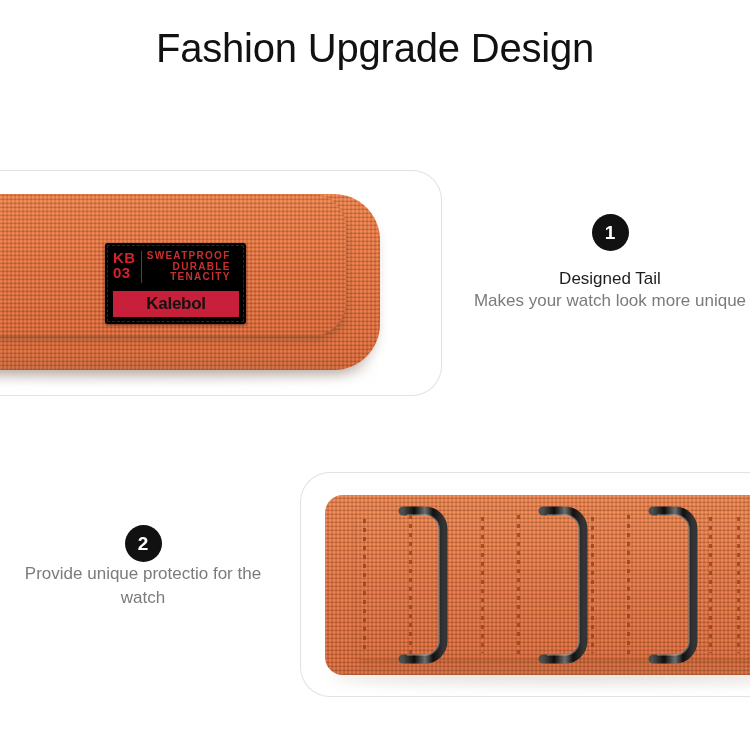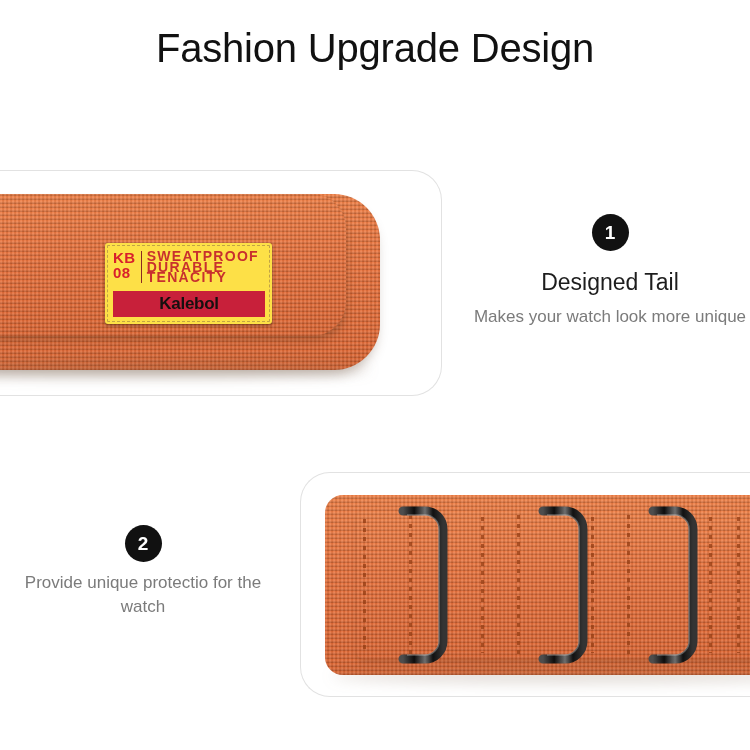--- a/index.html
+++ b/index.html
@@ -73,37 +73,37 @@
   
   .strap-front{
     left:-60px; top:23px; width:466px; height:142px;
     border-radius:0 34px 34px 0;
     box-shadow:2px 6px 10px -3px rgba(90,55,30,.40);
   }
 
   
   .brand-label{
     position:absolute;
-    left:105px; top:243px; width:167px; height:81px;
-    background:#fde047;
+    left:105px; top:243px; width:141px; height:81px;
+    background:#000000;
     border-radius:3px;
     box-shadow:0 1px 3px rgba(0,0,0,.55);
     padding:7px 6px 6px 8px;
     outline:1px dashed rgba(120,90,70,.45);
     outline-offset:-3px;
   }
   .label-top{ display:flex; align-items:flex-start; gap:5px; }
   .kb-block{
     color:#d8202c; font-weight:bold; font-size:15px; line-height:15px;
     letter-spacing:.5px;
   }
   .kb-divider{ width:1px; height:32px; background:#8a2a22; margin-top:1px; }
   .spec-list{
-    color:#c8302e; font-size:14px; line-height:10.5px;
-    font-weight:bold; letter-spacing:1.3px; padding-top:1px;
+    color:#c8302e; font-size:10px; line-height:10.5px;
+    font-weight:bold; letter-spacing:1.3px; padding-top:1px;text-align:right;
   }
   .brand-bar{
     position:absolute; left:8px; right:7px; bottom:7px; height:26px;
     background:#c8203a;
     display:flex; align-items:center; justify-content:center;
   }
   .brand-name{
     color:#16100f; font-size:17px; font-weight:bold; letter-spacing:-.3px;
   }
 
@@ -140,24 +140,24 @@
   
   .callout{ position:absolute; text-align:center; }
   .badge{
     width:37px; height:37px; border-radius:50%;
     background:#111111; color:#ffffff;
     font-size:19px; font-weight:bold;
     display:flex; align-items:center; justify-content:center;
     margin:0 auto;
   }
   .callout-title{
-    font-size:23px; color:#1d1d1d; margin-top:18px; white-space:nowrap;
+    font-size:17px; color:#1d1d1d; margin-top:18px; white-space:nowrap;
   }
   .callout-sub{
-    font-size:17px; color:#7b7b7b; line-height:24px; margin-top:9px;
+    font-size:17px; color:#7b7b7b; line-height:24px; 
   }
   .callout-1{ left:470px; top:214px; width:280px; }
   .callout-2{ left:3px;   top:525px; width:280px; }
 </style>
 </head>
 <body>
 
 <div class="page-title">Fashion Upgrade Design</div>
 
 <div class="photo-card card-top">
@@ -166,21 +166,21 @@
 
   <div class="webbing strap-front"></div>
 
   <div class="soft-shadow" style="left:-40px; top:190px; width:470px; height:16px;"></div>
 </div>
 
 <div class="brand-label">
   <div class="label-top">
     <div>
       <div class="kb-block">KB</div>
-      <div class="kb-block">08</div>
+      <div class="kb-block">03</div>
     </div>
     <div class="kb-divider"></div>
     <div class="spec-list">
       <div>SWEATPROOF</div>
       <div>DURABLE</div>
       <div>TENACITY</div>
     </div>
   </div>
   <div class="brand-bar">
     <span class="brand-name">Kalebol</span>

